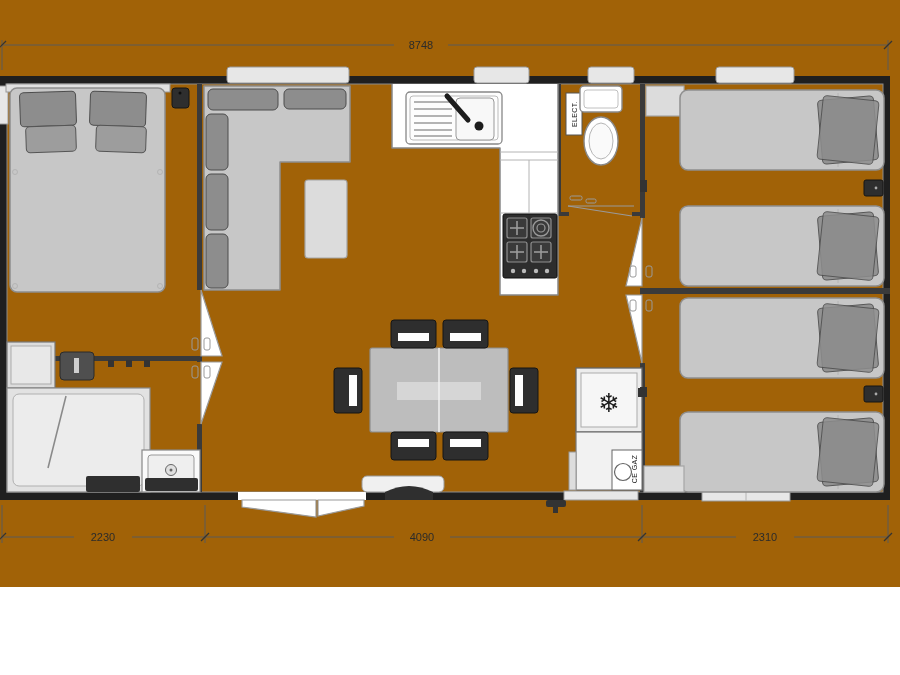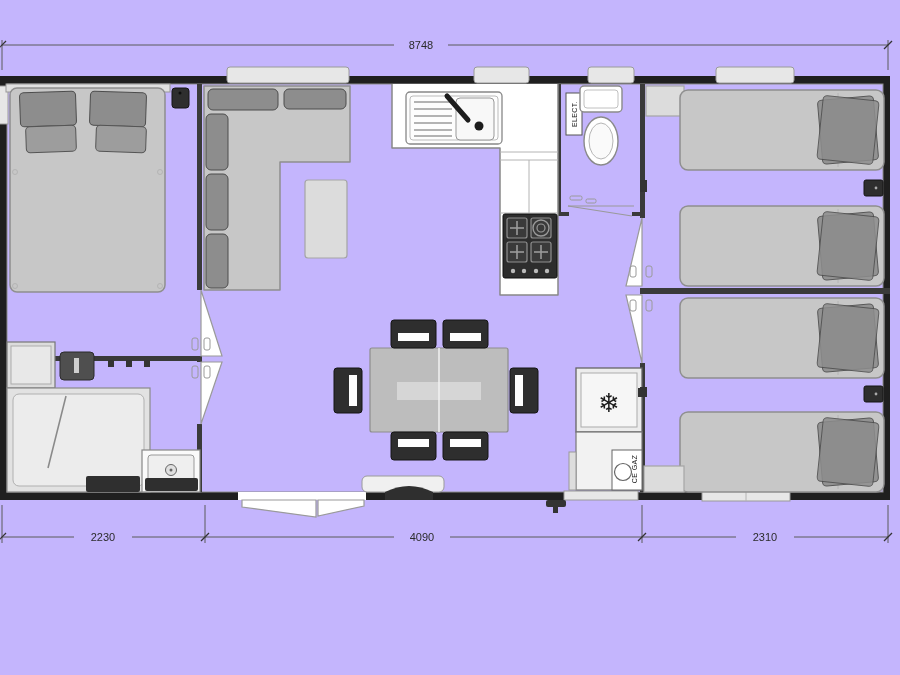--- a/index.html
+++ b/index.html
@@ -1,16 +1,16 @@
 <!DOCTYPE html>
 <html><head>
 <meta charset="utf-8">
 <style>
   html,body{margin:0;padding:0;background:#ffffff;}
-  .page{position:relative;width:900px;height:675px;background:#c4b5fd;overflow:hidden;}
+  .page{position:relative;width:900px;height:587px;background:#a16207;overflow:hidden;}
   svg{display:block;}
   .wall{fill:#1f1f1f;}
   .iwall{fill:#3a3a3a;}
   .innerface{fill:none;stroke:#8c8c8c;stroke-width:1;}
   .win{fill:#e7e7e7;stroke:#9a9a9a;stroke-width:1;}
   .flight{fill:#c7c7c7;stroke:#8f8f8f;stroke-width:1.5;stroke-linejoin:round;}
   .fpale{fill:#dcdcdc;stroke:#a5a5a5;stroke-width:1.2;}
   .fmid{fill:#8d8d8d;stroke:#4d4d4d;stroke-width:1;}
   .fmid2{fill:#9d9d9d;stroke:#555;stroke-width:1;}
   .fdark{fill:#2e2e2e;stroke:#151515;stroke-width:1;}

